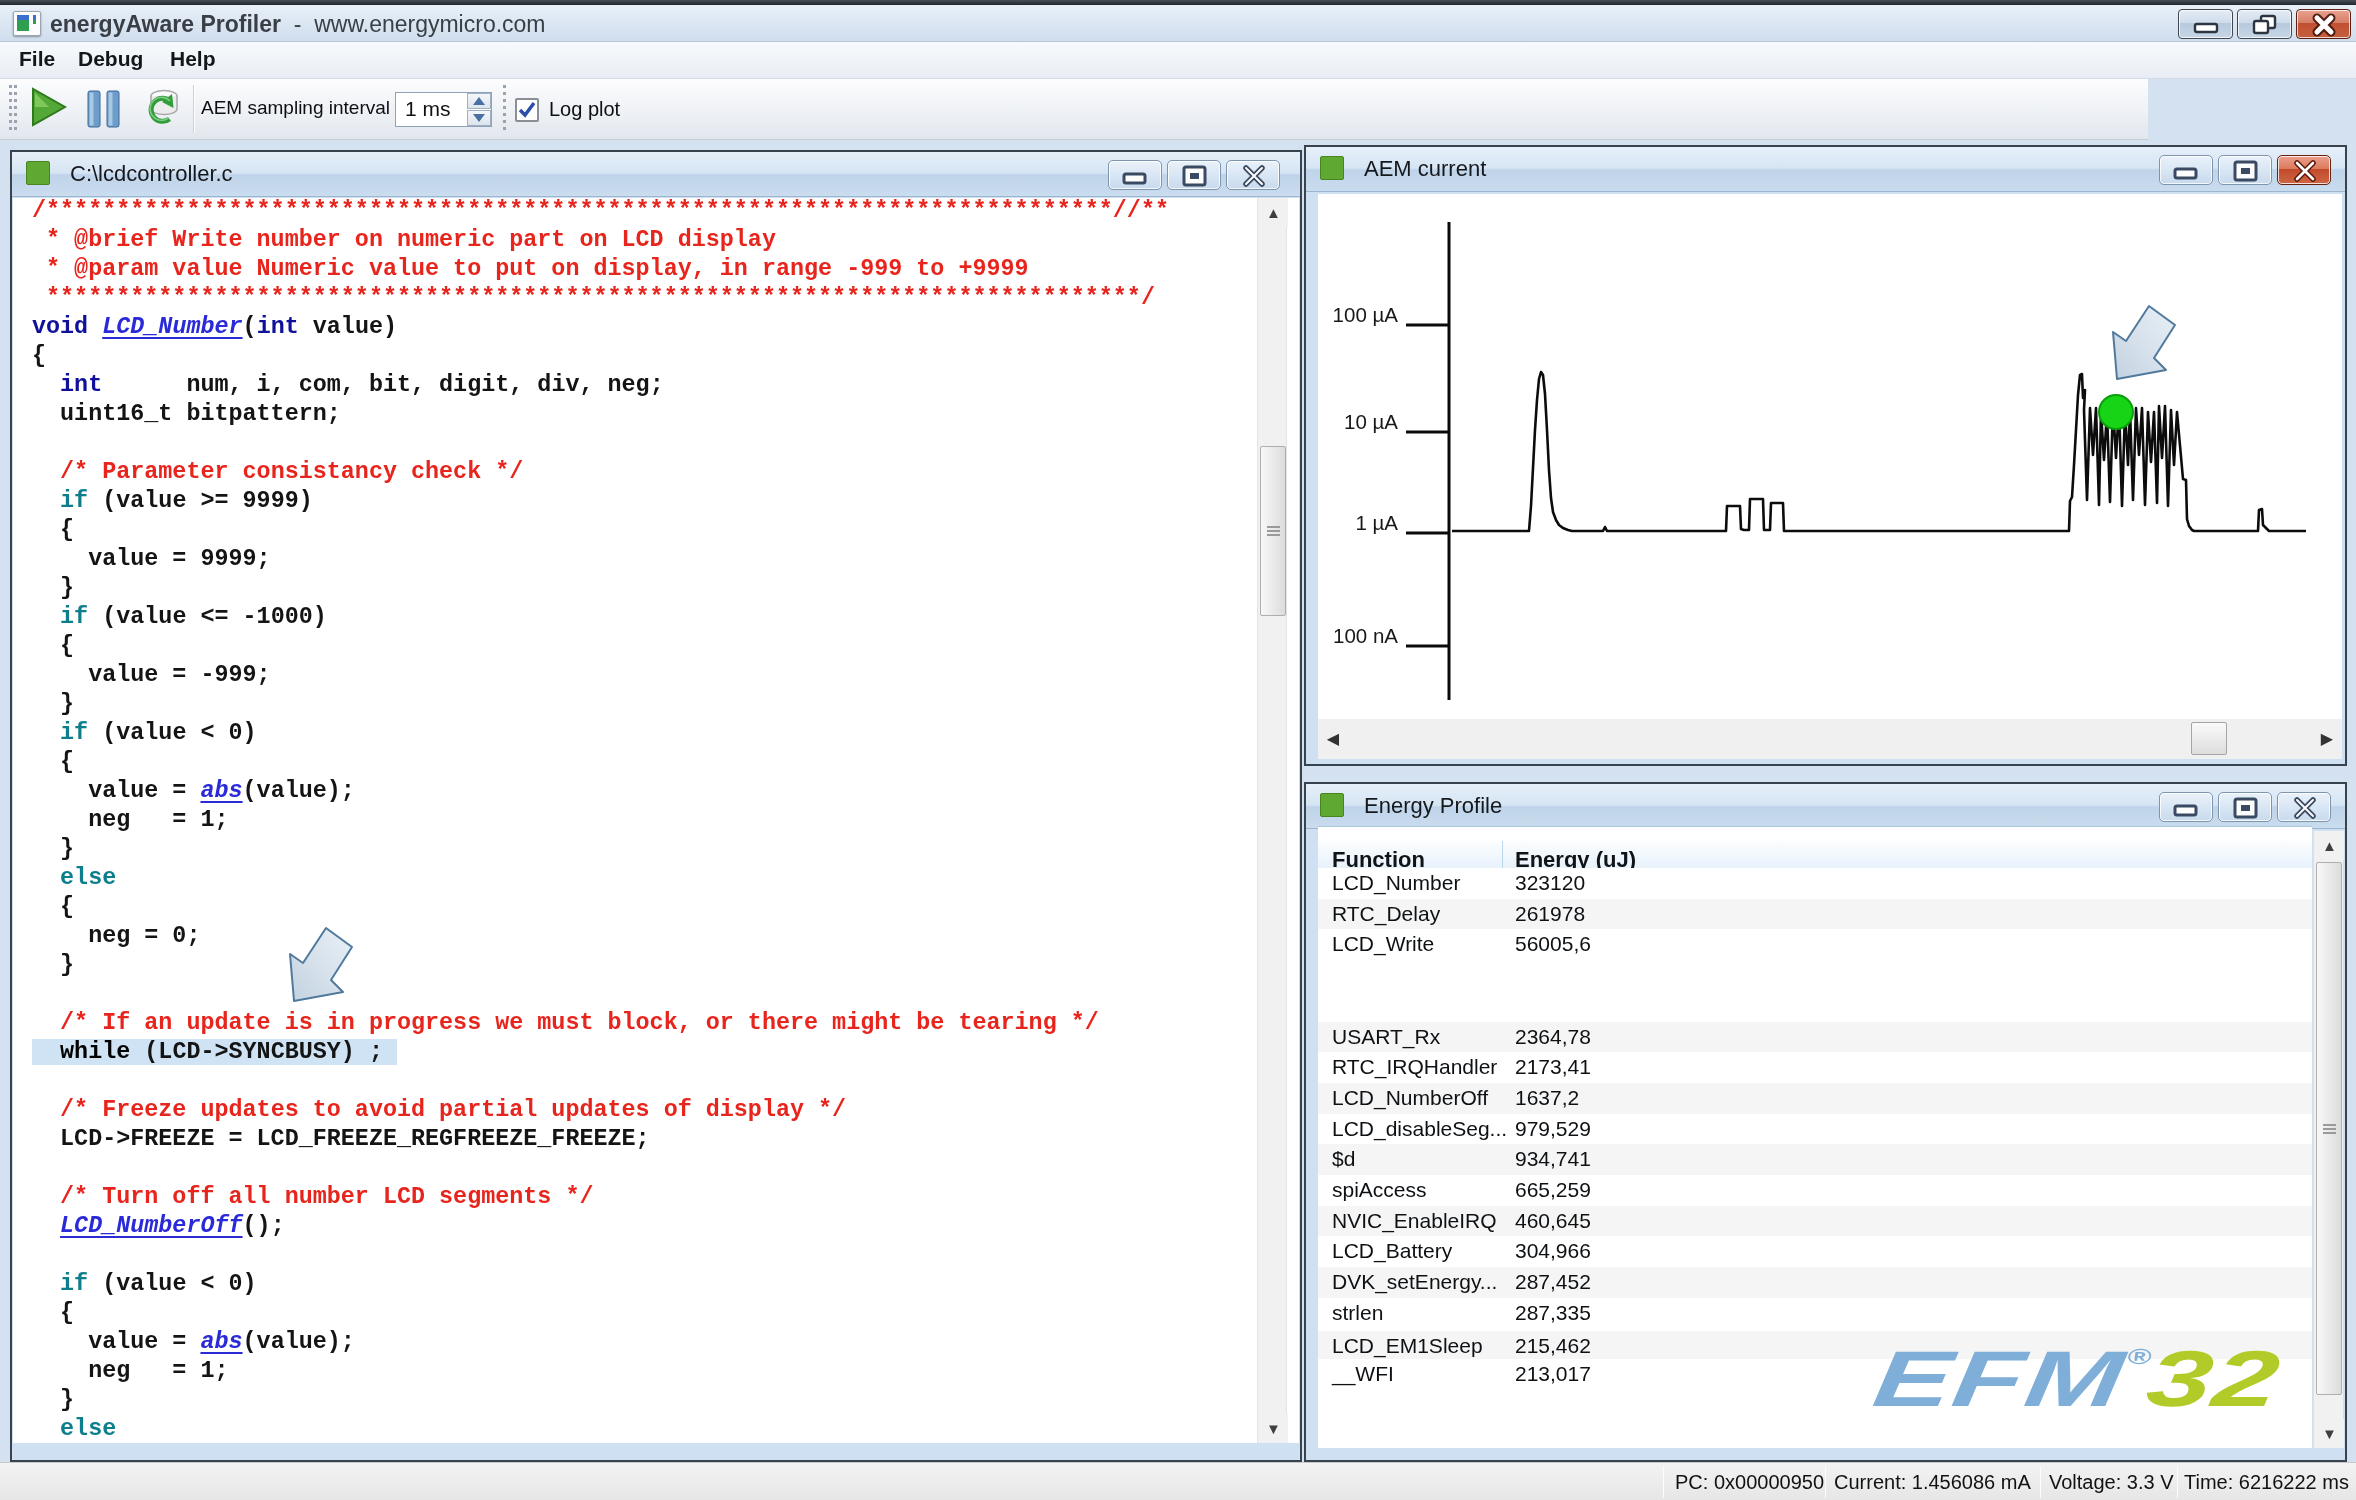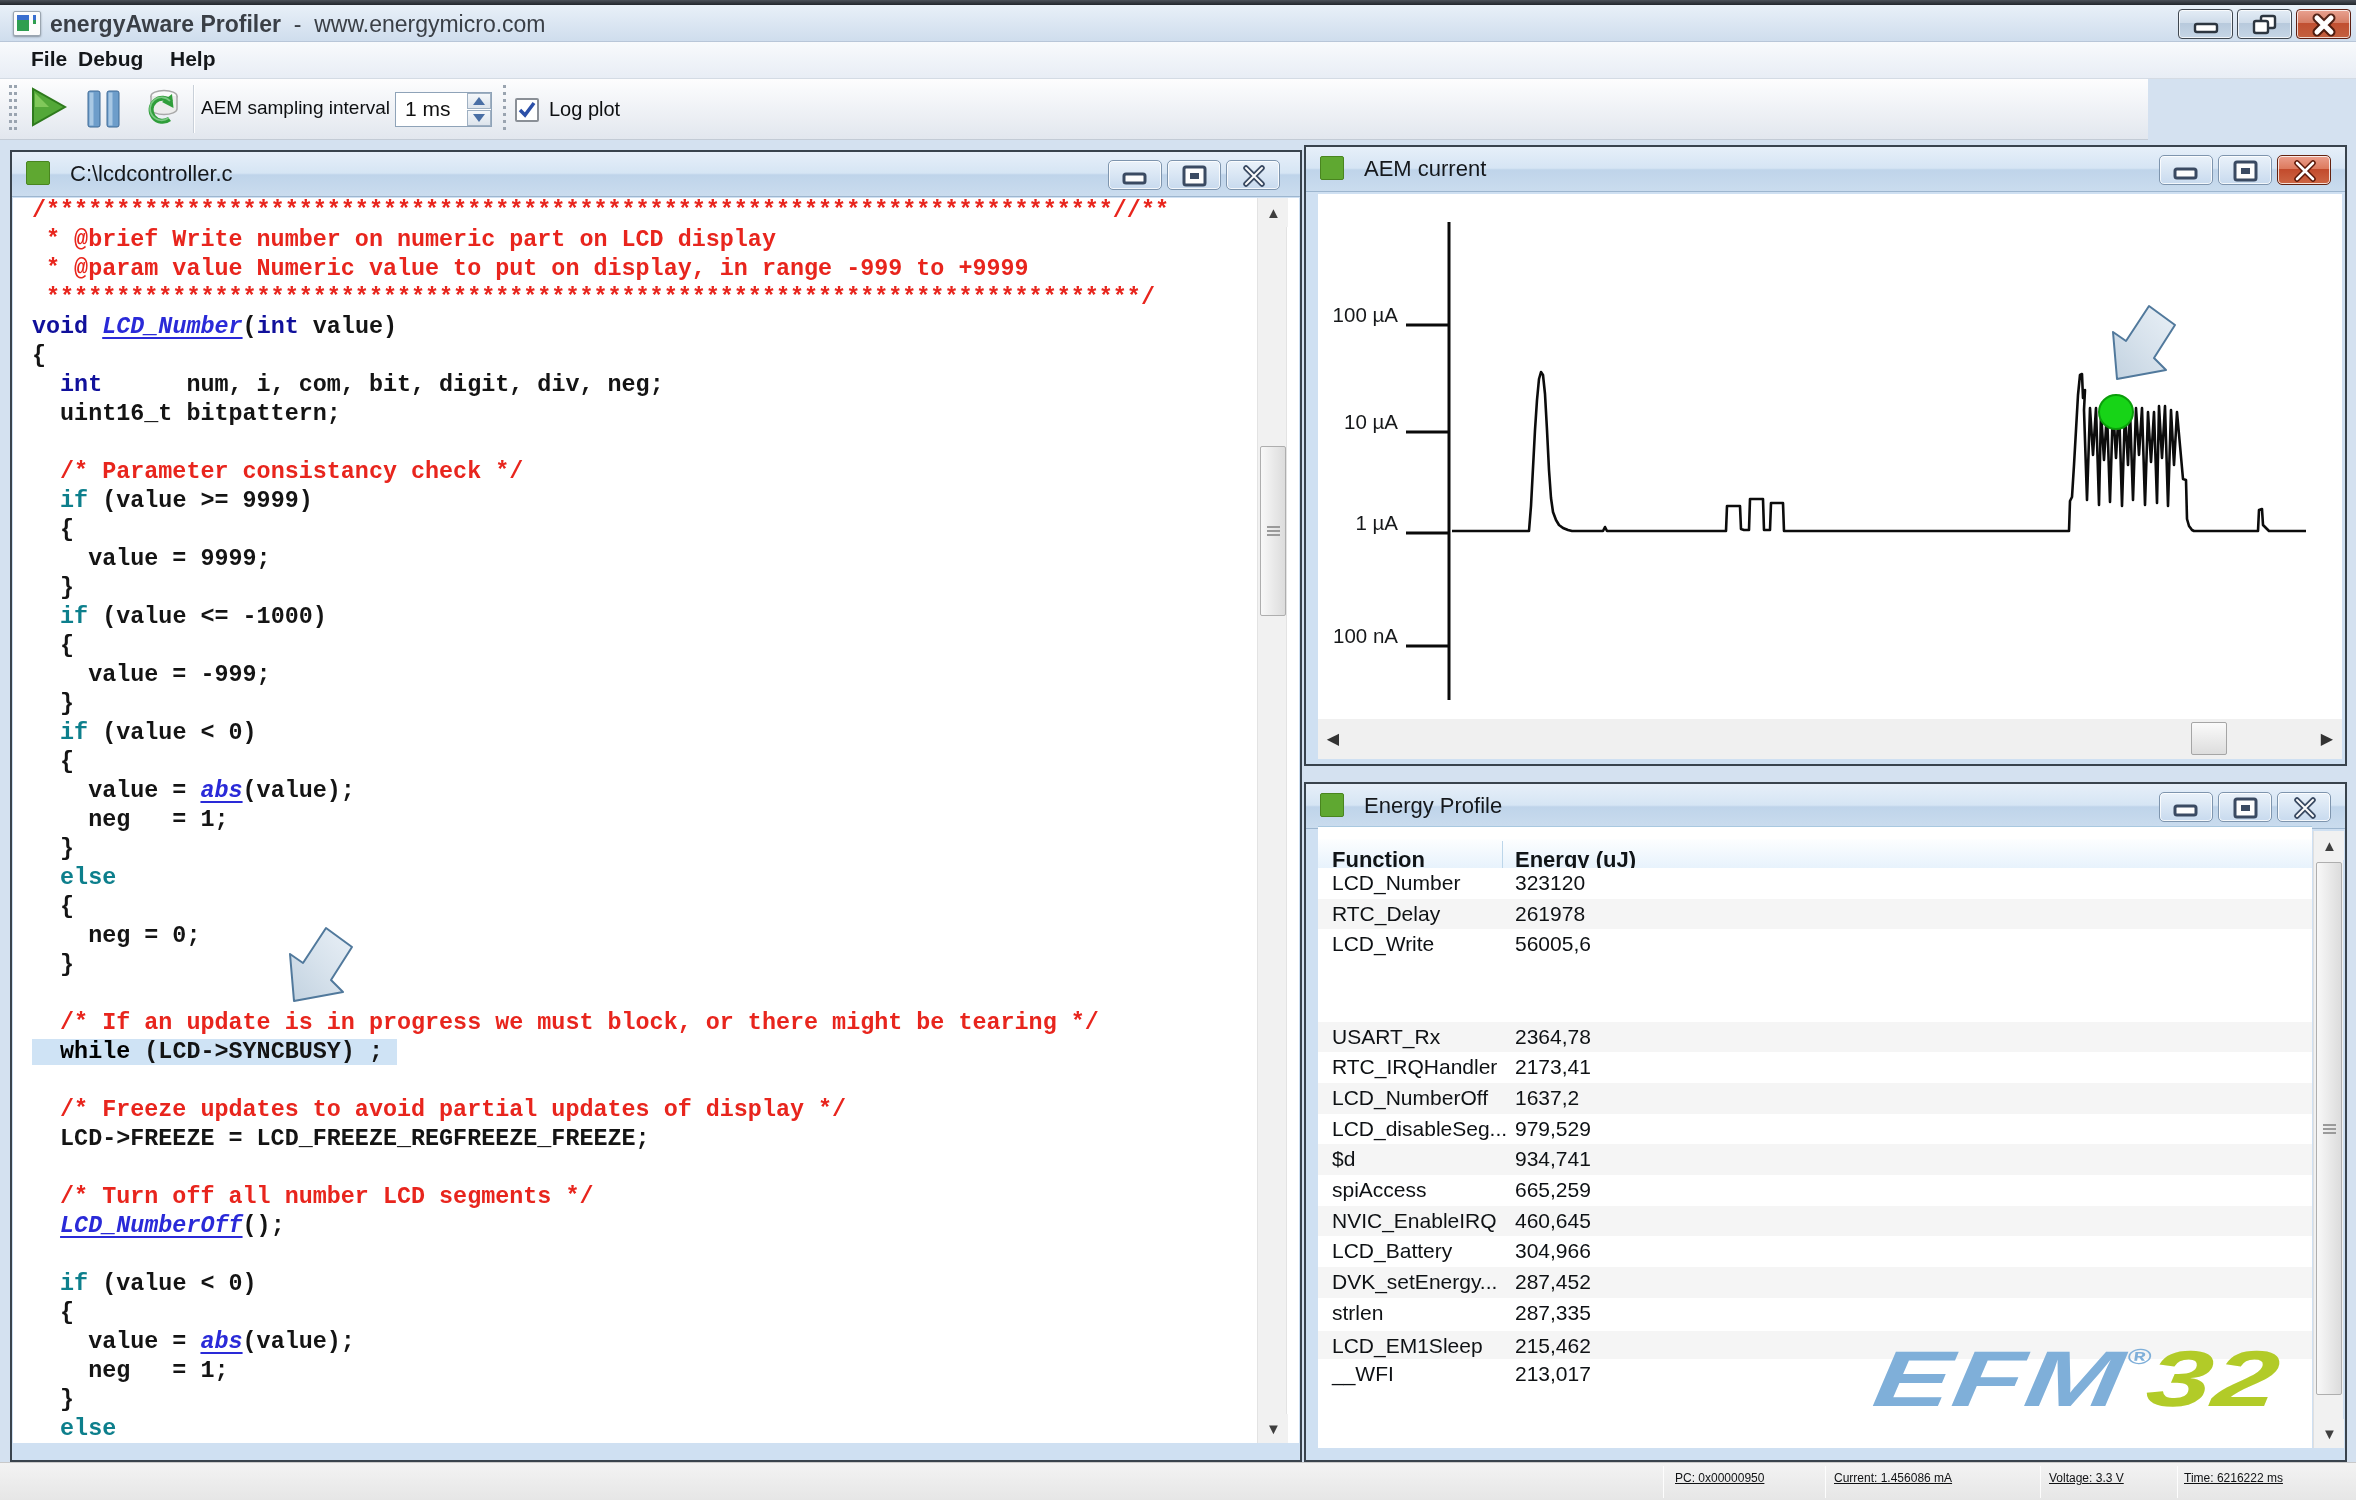--- a/index.html
+++ b/index.html
@@ -73,21 +73,21 @@
 #eprows > div.alt{background:#f5f5f5;}
 #eprows .fn{position:absolute;left:14px;top:3px;font-size:21px;color:#0e1114;}
 #eprows .en{position:absolute;left:197px;top:3px;font-size:21px;color:#0e1114;}
 #epscroll{position:absolute;left:1007px;top:47px;width:30px;height:617px;background:#f1f1f1;border-left:1px solid #dfdfdf;}
 #efmlogo{position:absolute;left:550px;top:506px;font-style:italic;font-weight:700;font-size:79px;letter-spacing:1px;transform:skewX(-8deg) scaleX(1.47);transform-origin:left bottom;white-space:nowrap;}
 #efmlogo .b{color:#7fafd9;}
 #efmlogo .g{color:#b2cb28;}
 #efmlogo sup{font-size:22px;vertical-align:42px;letter-spacing:0;}
 
 #statusbar{left:0;top:1462px;width:2356px;height:38px;background:linear-gradient(#f3f3f3,#e6e6e6);border-top:1px solid #c9c9c9;}
-#statusbar span{position:absolute;top:8px;font-size:12px;color:#101214;text-decoration:underline;}
+#statusbar span{position:absolute;top:8px;font-size:20px;color:#101214;}
 #statusbar i{position:absolute;top:3px;width:1px;height:32px;background:#c2c2c2;border-right:1px solid #fdfdfd;}
 </style></head>
 <body>
 <div id="topstrip" class="abs"></div>
 <div id="titlebar" class="abs">
   <div id="appicon" class="abs">
       <i></i>
       <u></u>
     </div>
   <div class="txt"><b>energyAware Profiler</b>&nbsp;&nbsp;-&nbsp;&nbsp;www.energymicro.com</div>
@@ -103,21 +103,21 @@
       </svg>
   </div>
   <div class="winbtn" id="btn-close-main" style="left:2296px;">
     <svg width="55" height="30">
         <path d="M20 8 L34 22 M34 8 L20 22" stroke="#3c1208" stroke-width="9" stroke-linecap="round" opacity="0.85"></path>
         <path d="M20 8 L34 22 M34 8 L20 22" stroke="#fff" stroke-width="5" stroke-linecap="round"></path>
       </svg>
   </div>
 </div>
 <div id="menubar" class="abs">
-  <span style="left:19px;margin-left:12px;">File</span>
+  <span style="left:19px;">File</span>
     <span style="left:78px;">Debug</span>
     <span style="left:170px;">Help</span>
 </div>
 <div id="toolbar" class="abs">
   <div class="grip" style="left:9px;"></div>
     <div class="grip" style="left:14px;"></div>
   <svg class="abs" style="left:31px;top:8px;" width="36" height="40">
       <polygon points="2,2 2,38 34,20" fill="#53a838" stroke="#2e7a1d" stroke-width="2"></polygon>
       <polygon points="4,6 4,20 18,20" fill="#8ccf63" opacity="0.8"></polygon>
     </svg>

